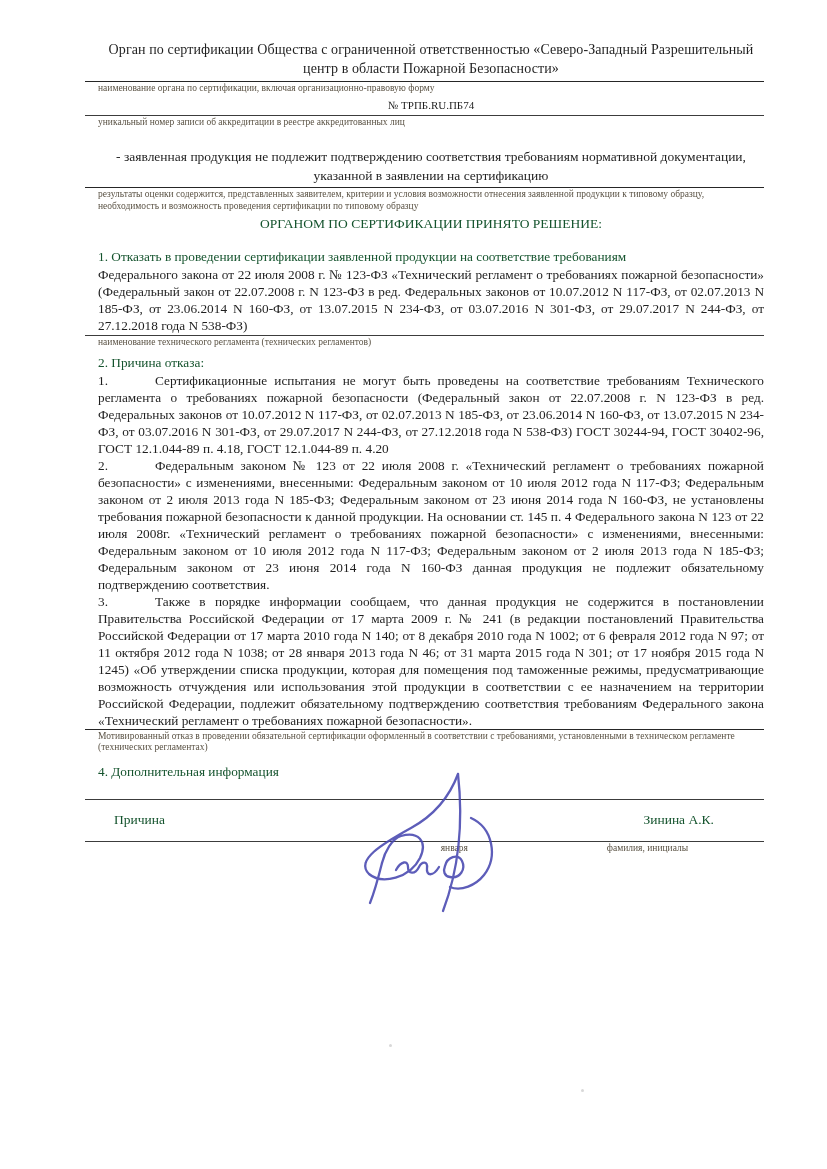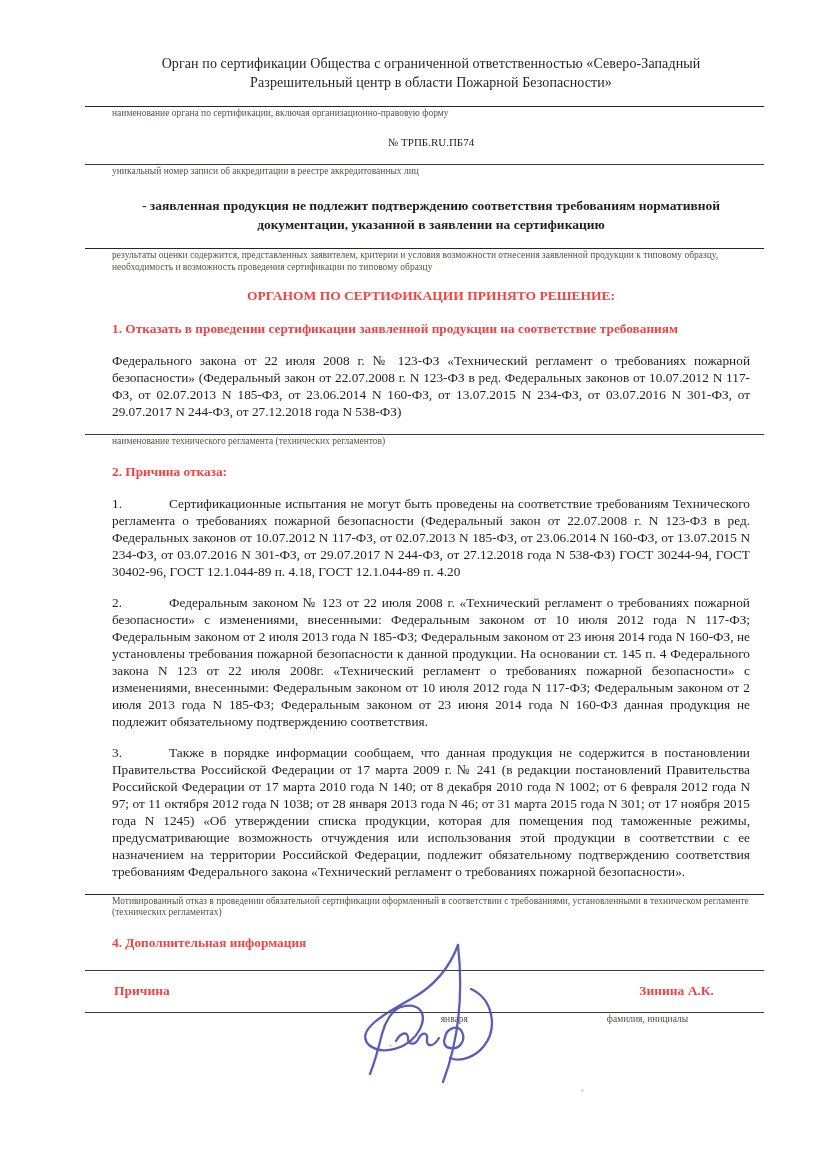--- a/index.html
+++ b/index.html
@@ -4,28 +4,28 @@
 <style>
   html,body{margin:0;padding:0;background:#e8e8e8;}
   .page{
     width:827px;height:1169px;background:#ffffff;position:relative;
     font-family:"Liberation Serif","DejaVu Serif",serif;color:#1f1f1f;
     overflow:hidden;margin:0 auto;
   }
   .doc{position:absolute;left:98px;top:40px;width:666px;}
   .center{text-align:center;}
   .jst{text-align:justify;}
-  .bold{font-weight:bold;color:#ef4444;}
-  p{margin:14px;}
+  .bold{font-weight:normal;color:#14532d;}
+  p{margin:0;}
   .org{font-size:14px;line-height:19px;letter-spacing:.1px;}
   .rule{border-bottom:1.2px solid #3c3c3c;margin-left:-13px;width:679px;height:0;}
   .rule.dark{border-bottom-color:#262626;}
   .cap{font-size:9.5px;line-height:11.5px;color:#5a5244;margin-top:1px;}
   .regnum{font-size:11px;line-height:16px;margin-top:2px;text-align:center;}
-  .statement{font-size:13.5px;line-height:19px;margin-top:19px;font-weight:bold;}
+  .statement{font-size:13.5px;line-height:19px;margin-top:19px;}
   .decision{font-size:13.5px;line-height:18px;margin-top:3px;}
   .stitle{font-size:13.3px;line-height:19px;}
   .body-txt{font-size:13.3px;line-height:17px;}
   .item .num{display:inline-block;width:57px;}
   .mt14{margin-top:14px;}
   .mt8{margin-top:8px;}
   .mt4{margin-top:4px;}
   .sig-area{position:relative;margin-top:18px;height:110px;}
   .sig-row{height:41px;display:flex;justify-content:space-between;align-items:center;
            padding-left:16px;padding-right:50px;font-size:13.5px;}

